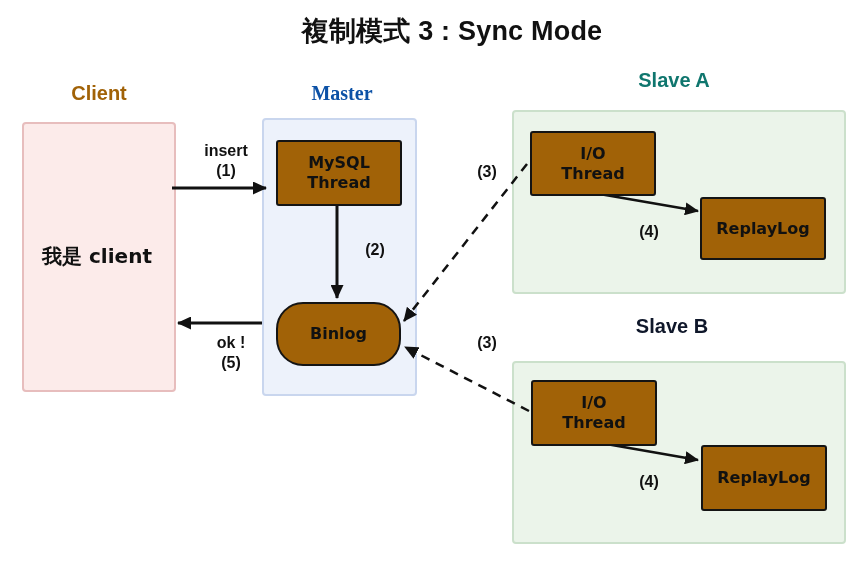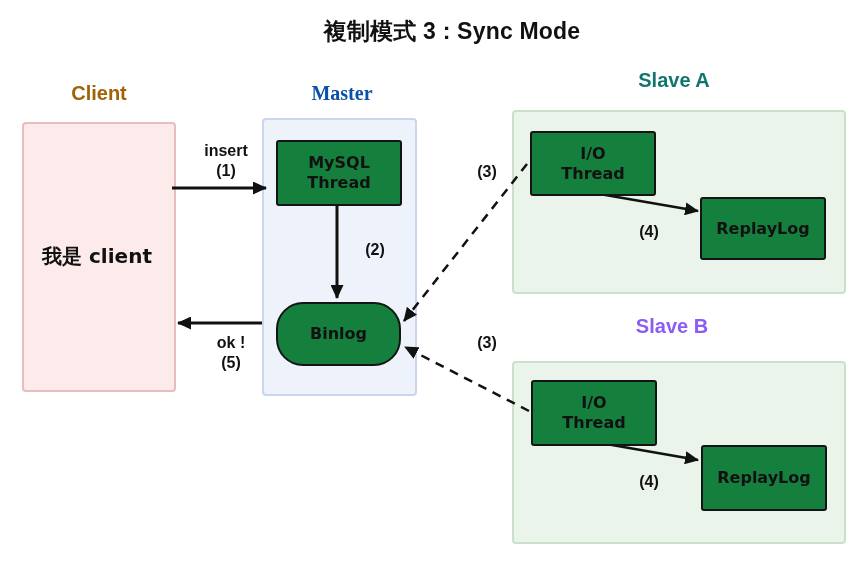--- a/index.html
+++ b/index.html
@@ -3,35 +3,35 @@
 <meta charset="utf-8">
 <style>
   html,body{margin:0;padding:0;}
   body{
     width:862px;height:562px;position:relative;background:#ffffff;
     font-family:"Liberation Sans", sans-serif;overflow:hidden;
   }
   .abs{position:absolute;}
   .center{transform:translate(-50%,-50%);white-space:pre-line;text-align:center;}
   .title{
-    left:452px;top:31px;font-size:23px;font-weight:bold;color:#111;
+    left:452px;top:31px;font-size:27px;font-weight:bold;color:#111;
     letter-spacing:0.2px;
   }
   .group-label{font-size:20px;font-weight:bold;}
   .lbl-client{left:99px;top:93px;color:#d1141c;}
   .lbl-master{left:342px;top:93px;color:#0c51a6;}
   .lbl-slave-a{left:674px;top:80px;color:#0fa04f;}
   .lbl-slave-b{left:672px;top:326px;color:#0fa04f;}
   .container{border-radius:4px;}
   .box-client{left:22px;top:122px;width:150px;height:266px;background:#fcebea;border:2px solid #e7bdbd;}
   .box-master{left:262px;top:118px;width:151px;height:274px;background:#edf2fb;border:2px solid #c9d6ee;}
   .box-slave-a{left:512px;top:110px;width:330px;height:180px;background:#ebf4ea;border:2px solid #cbe0cb;}
   .box-slave-b{left:512px;top:361px;width:330px;height:179px;background:#ebf4ea;border:2px solid #cbe0cb;}
   .node{
-    background:#15803d;border:2px solid #141414;border-radius:3px;
+    background:#a16207;border:2px solid #141414;border-radius:3px;
     display:flex;align-items:center;justify-content:center;
     font-family:"DejaVu Sans", sans-serif;font-weight:bold;font-size:16px;color:#111;
     white-space:pre-line;text-align:center;line-height:1.25;
   }
   .node-mysql{left:276px;top:140px;width:122px;height:62px;}
   .node-binlog{left:276px;top:302px;width:121px;height:60px;border-radius:27px;}
   .node-io-a{left:530px;top:131px;width:122px;height:61px;}
   .node-replay-a{left:700px;top:197px;width:122px;height:59px;}
   .node-io-b{left:531px;top:380px;width:122px;height:62px;}
   .node-replay-b{left:701px;top:445px;width:122px;height:62px;}
@@ -50,21 +50,21 @@
   svg.edges{position:absolute;left:0;top:0;pointer-events:none;}
 </style>
 </head>
 <body>
 
 <div class="abs center title">複制模式 3 : Sync Mode</div>
 
 <div class="abs center group-label lbl-client" style="color: #a16207;">Client</div>
 <div class="abs center group-label lbl-master" style="color: rgb(12, 81, 166); font-family: Liberation Serif, serif;">Master</div>
 <div class="abs center group-label lbl-slave-a" style="color: #0f766e;">Slave A</div>
-<div class="abs center group-label lbl-slave-b" style="color: #8b5cf6;">Slave B</div>
+<div class="abs center group-label lbl-slave-b" style="color: #0f172a;">Slave B</div>
 
 <div class="abs container box-client"></div>
 <div class="abs container box-master"></div>
 <div class="abs container box-slave-a"></div>
 <div class="abs container box-slave-b"></div>
 
 <div class="abs center client-text">我是 client</div>
 
 <svg class="edges" width="862" height="562" viewBox="0 0 862 562">
   <defs>

